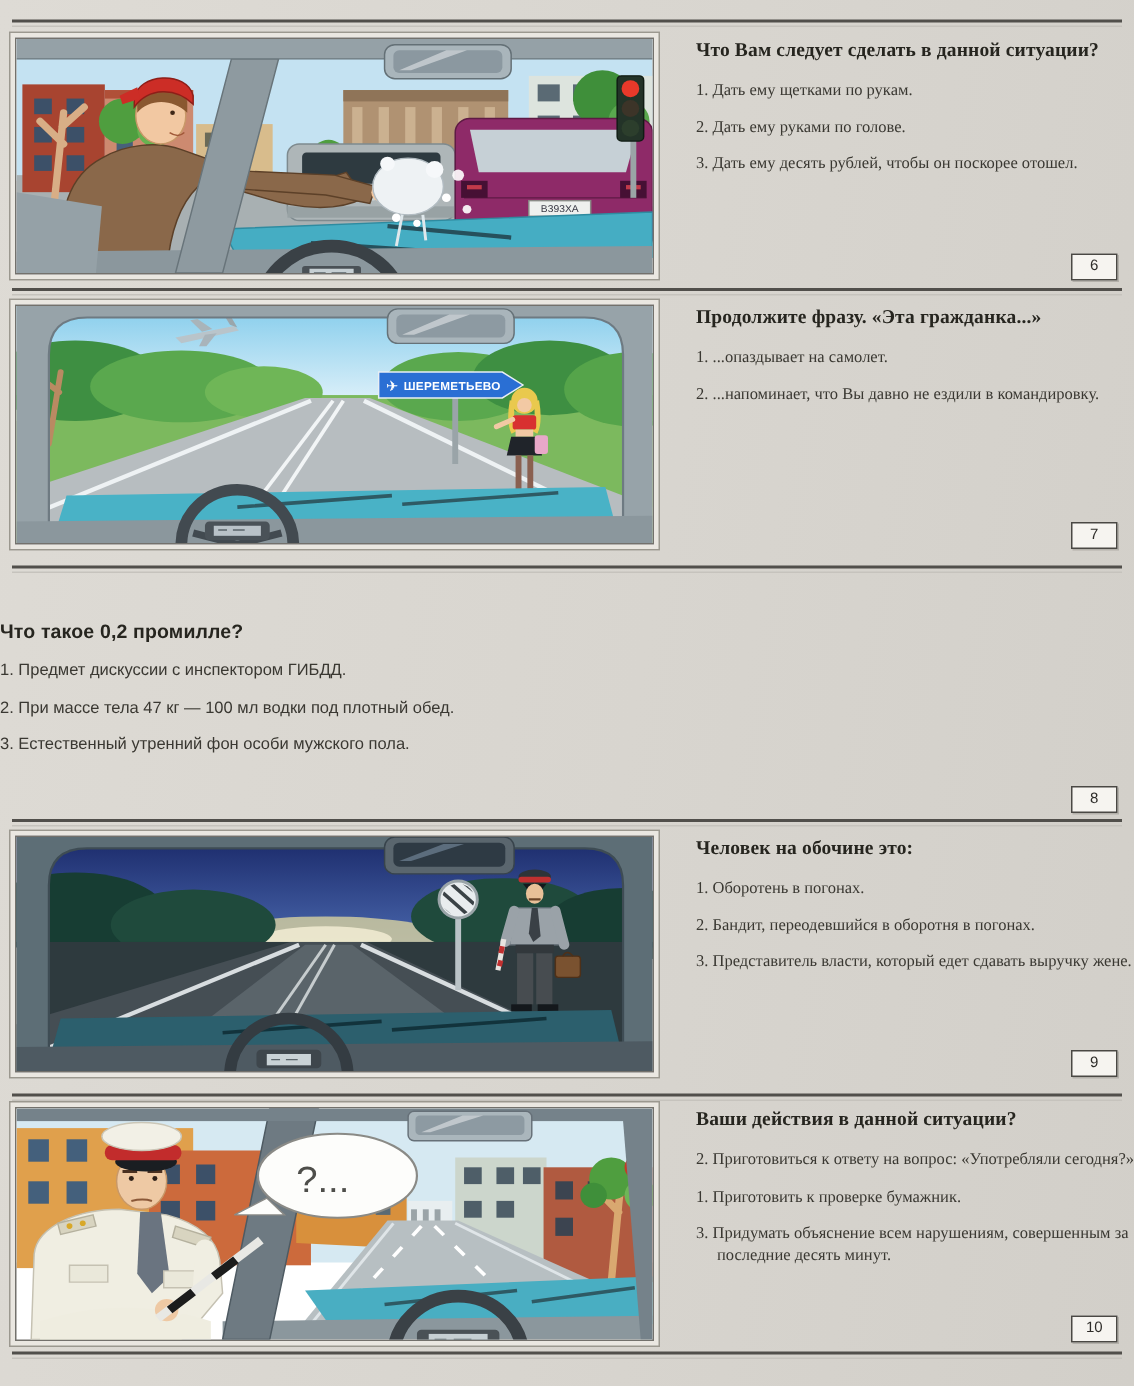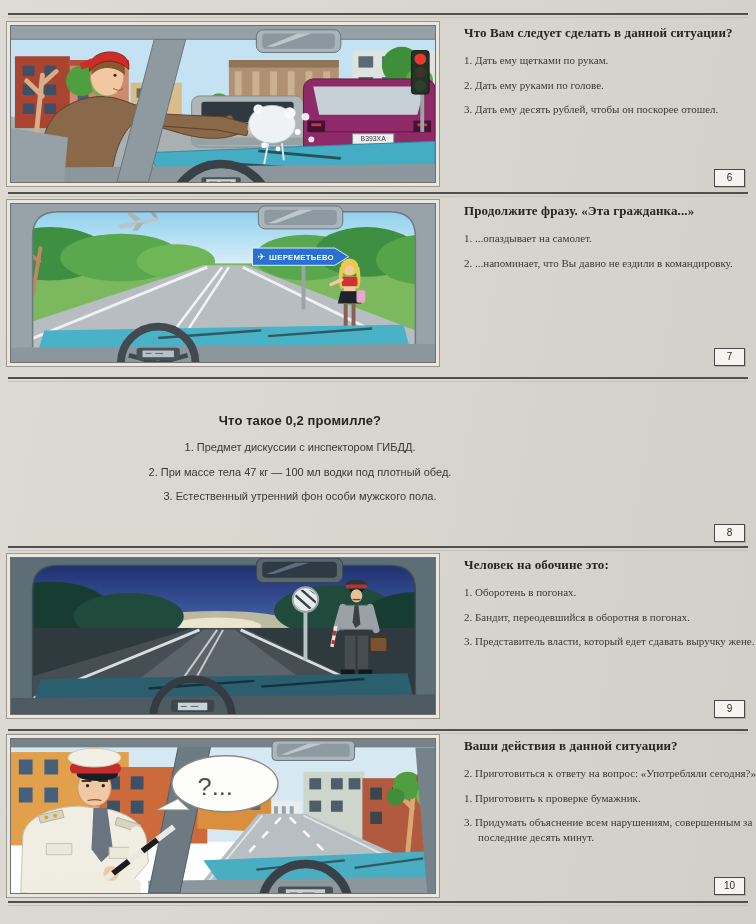--- a/index.html
+++ b/index.html
@@ -6,21 +6,21 @@
   .page{position:relative;width:756px;height:924px;overflow:hidden;
     background:linear-gradient(100deg,#dedbd5 0%,#d8d5cf 55%,#d2cfc9 100%);
     font-family:"Liberation Sans",sans-serif;-webkit-font-smoothing:antialiased;}
   .rule{position:absolute;left:8px;right:8px;height:2px;
     border-top:2px solid #514f4b;border-bottom:1px solid #c6c3bd;}
   .panel{position:absolute;left:6px;width:434px;box-sizing:border-box;
     background:#eae7e1;border:1px solid #9b988f;padding:3px;}
   .panel svg{display:block;width:100%;height:100%;border:1px solid #73716c;
     box-sizing:border-box;background:#fff;}
   .qtext{position:absolute;left:464px;width:303px;font-family:Liberation Serif, serif;}
-  .qtext-wide{position:absolute;left:10px;width:580px;text-align:center;}
+  .qtext-wide{position:absolute;left:0;width:580px;}
   .qtitle{font-weight:bold;font-size:13px;color:#26251f;margin:0 0 12px 0;letter-spacing:.1px;}
   .opt{font-size:11px;color:#3a3832;margin:0 0 10px 0;padding-left:14px;text-indent:-14px;line-height:1.32;}
   .numbox{position:absolute;right:11px;width:29px;height:16px;background:#f6f4f0;
     border:1px solid #4a4844;box-shadow:1px 1px 0 #b3b0aa;
     font-size:10px;line-height:16px;text-align:center;color:#2e2c29;}
 </style>
 </head>
 <body>
 
 <div class="page">

